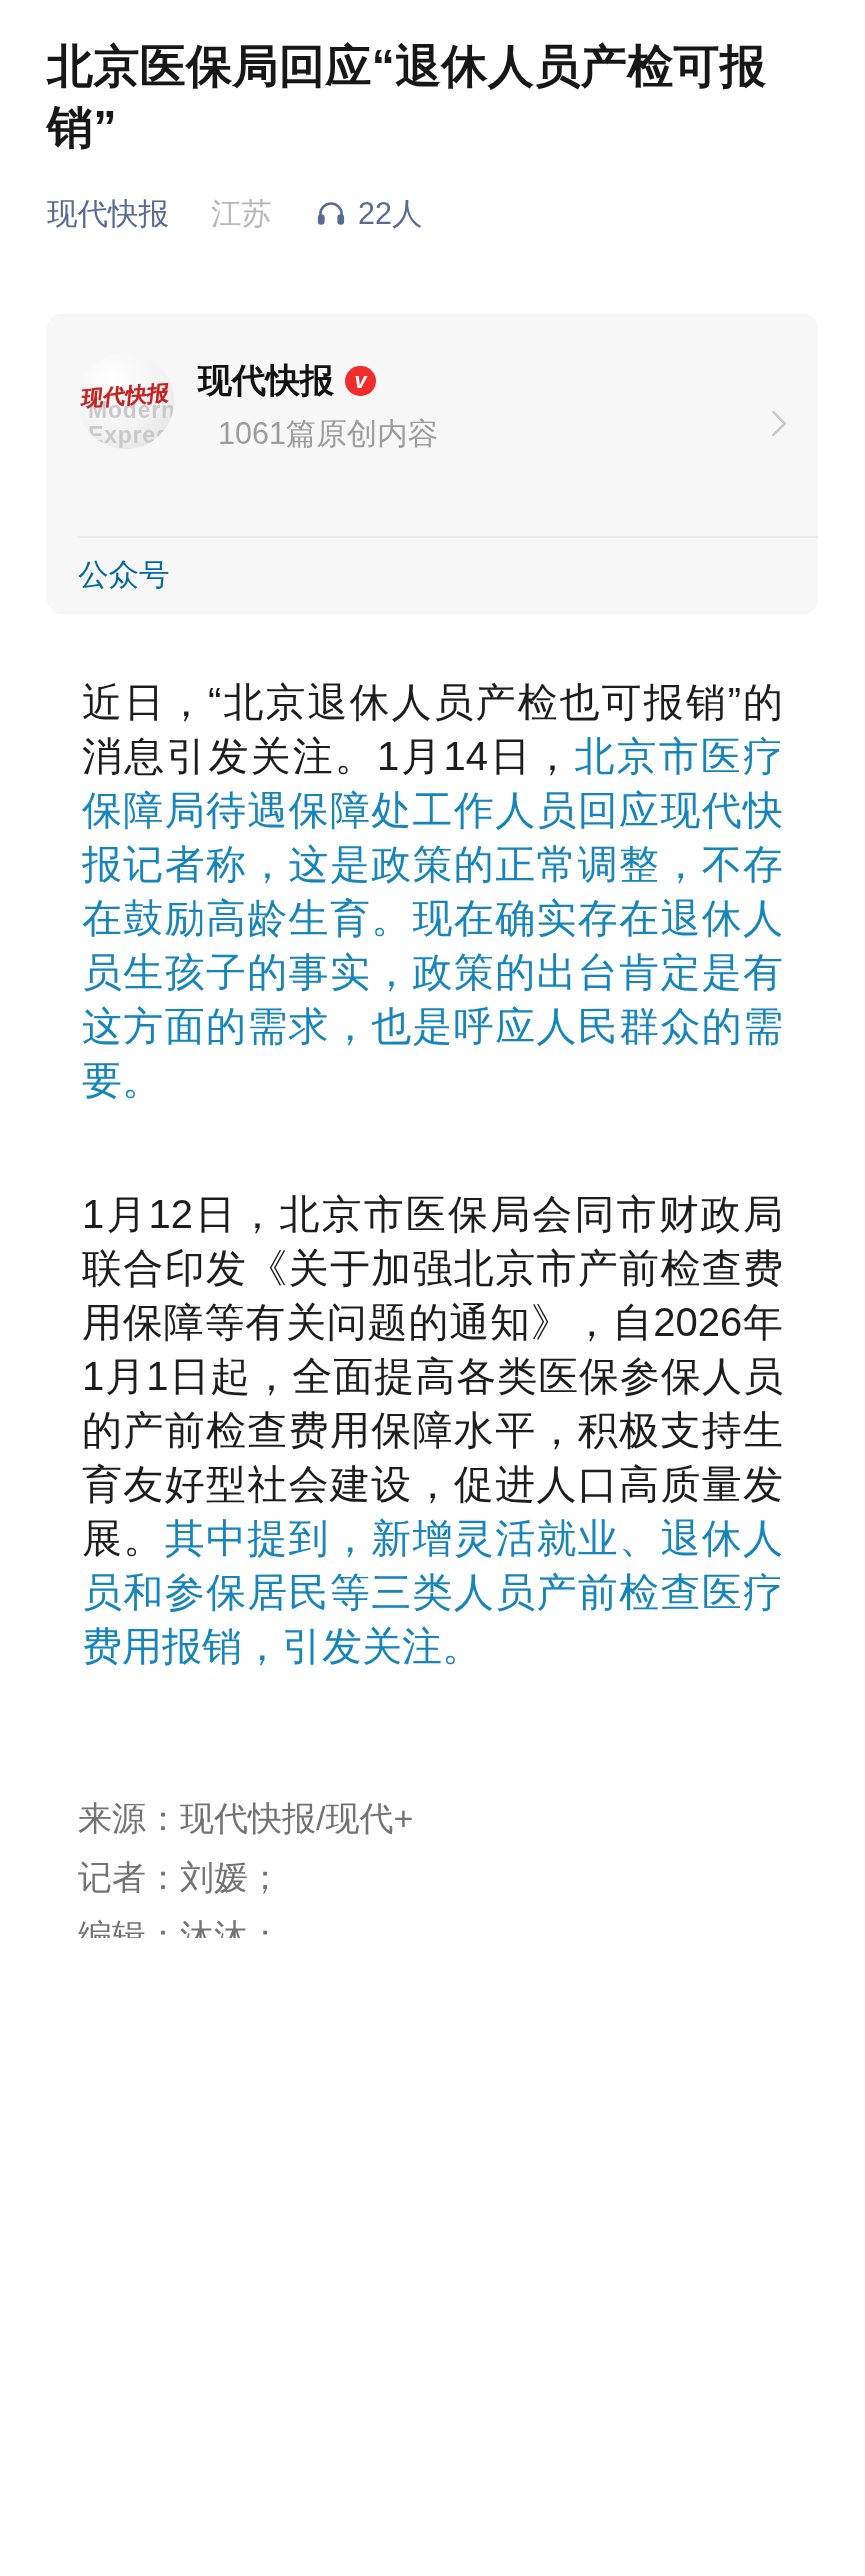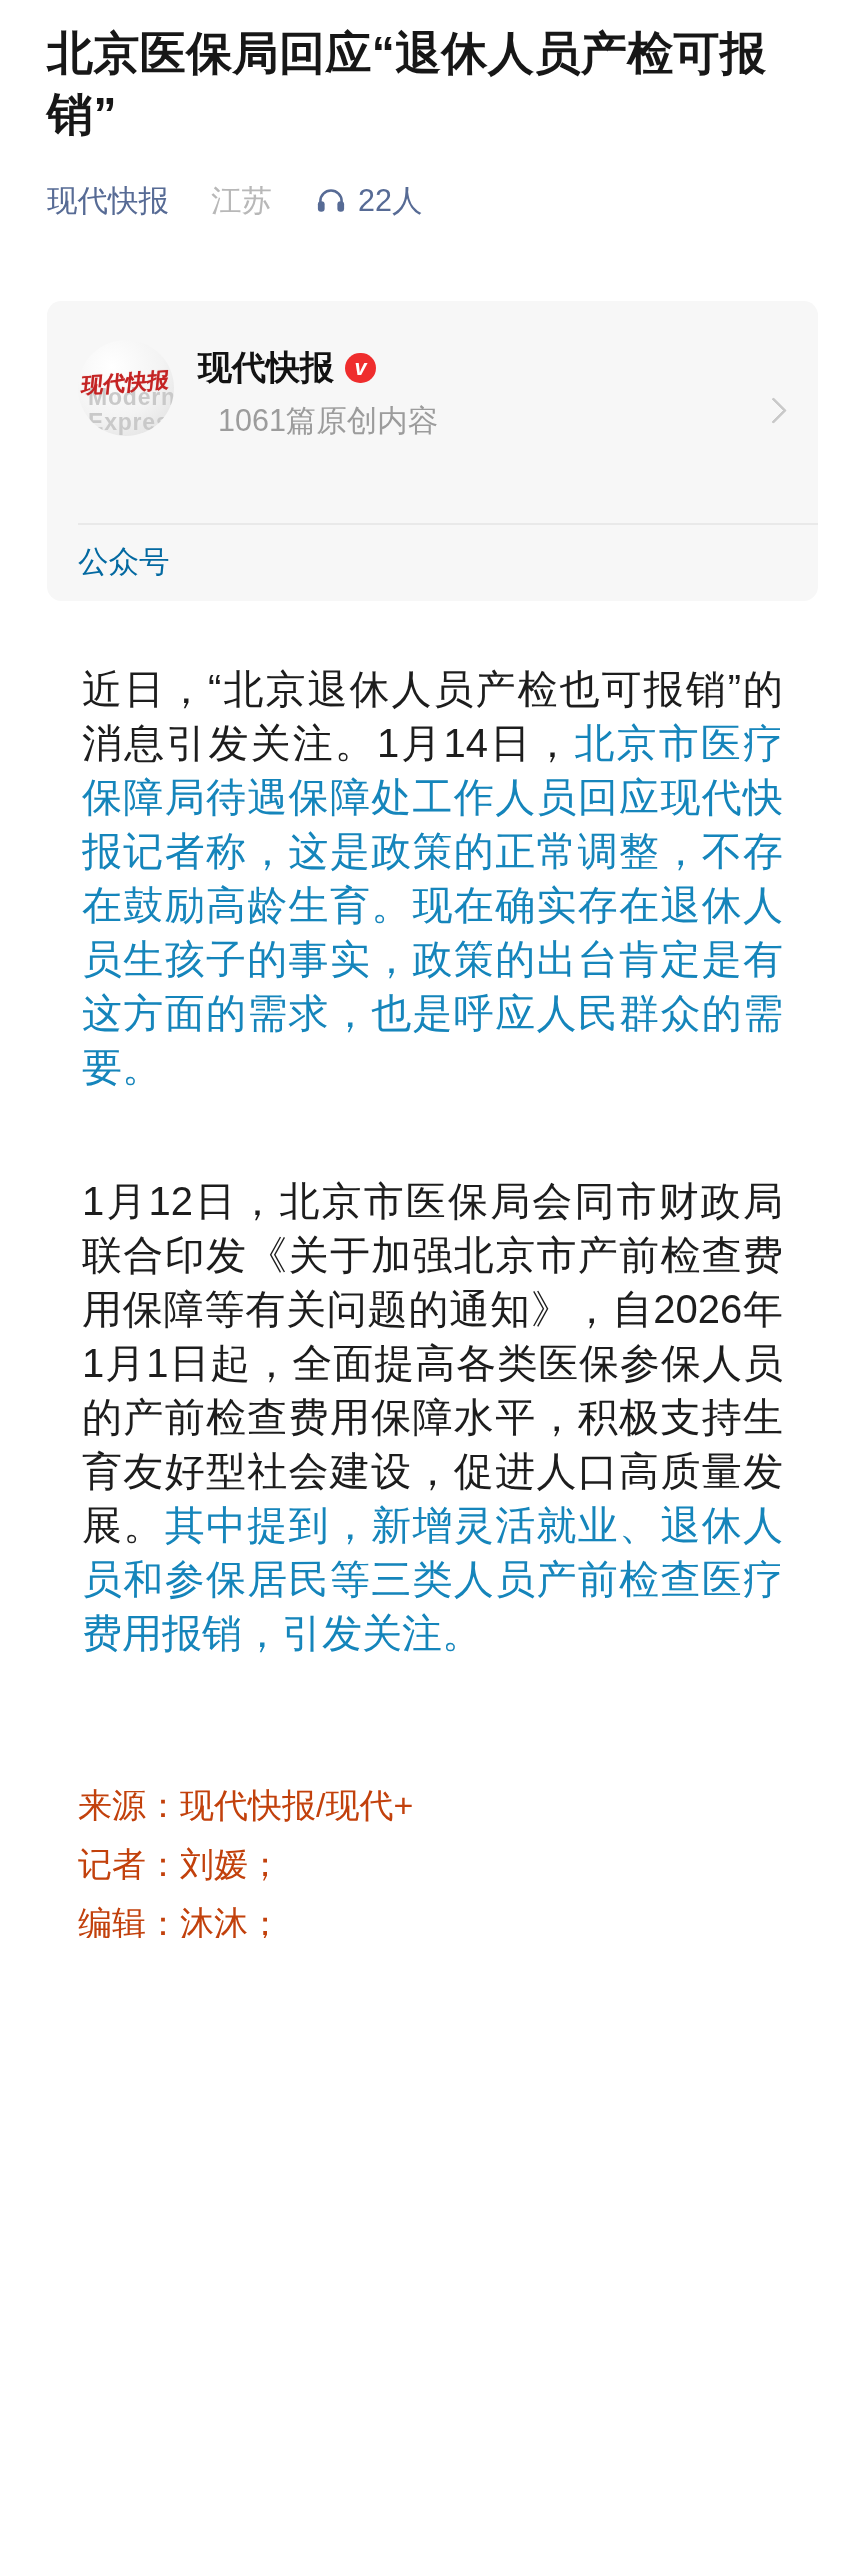--- a/index.html
+++ b/index.html
@@ -1,20 +1,20 @@
 <!DOCTYPE html>
 <html style="--link: #576b95; --highlight: #1585bb; --badge: #ef2d2d; --calligraphy: #c42323;font-size:13px"><head>
 <meta charset="utf-8">
 <style>
   html,body{margin:0;padding:0;background:#ffffff;}
   .page{
     position:relative;
     width:865px;height:1938px;
     box-sizing:border-box;
-    padding:23px 47px 0;
+    padding:36px 47px 0;
     background:#ffffff;
     overflow:hidden;
     font-family:"Liberation Sans","DejaVu Sans",sans-serif;
     -webkit-font-smoothing:antialiased;
   }
   .title{
     margin:0;max-width:751px;
     font-size:46px;line-height:61px;font-weight:700;
     color:#171717;letter-spacing:0.4px;
   }
@@ -83,21 +83,21 @@
 
   .content{padding:61px 31px 0;}
   .para{
     margin:0 4px 80px;
     font-size:40px;line-height:54px;
     color:#1d1d1d;text-align:justify;
   }
   .para .hl{color:var(--highlight,#1585bb);}
 
   .credits{margin-top:116px;}
-  .credit-line{font-size:34px;line-height:59px;color:#c2410c;}
+  .credit-line{font-size:34px;line-height:59px;color:#737373;}
 
   .tagline{
     position:relative;
     margin-top:93px;
     text-align:center;
     font-size:35px;line-height:45px;font-weight:700;
     color:#141414;letter-spacing:6.4px;
   }
   .tag-arrow{
     position:absolute;right:-6.4px;top:-27px;

